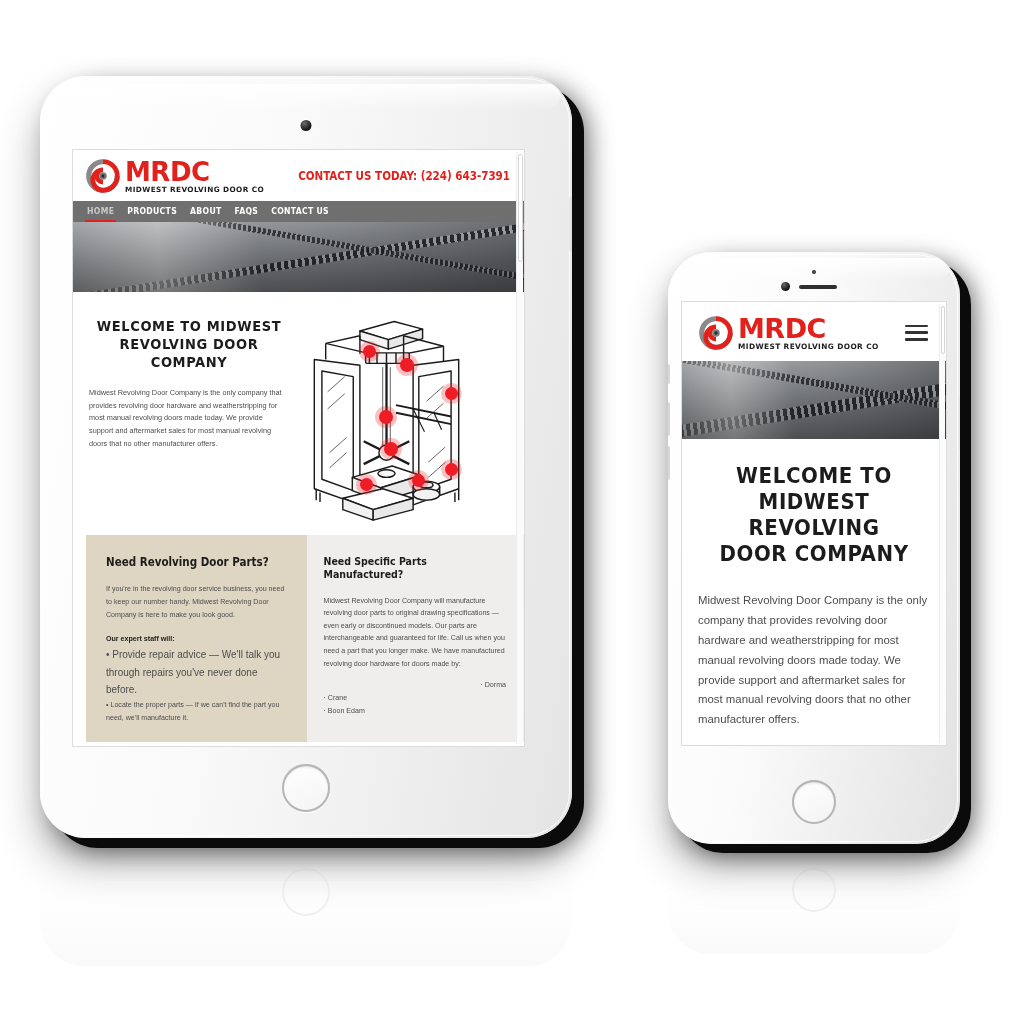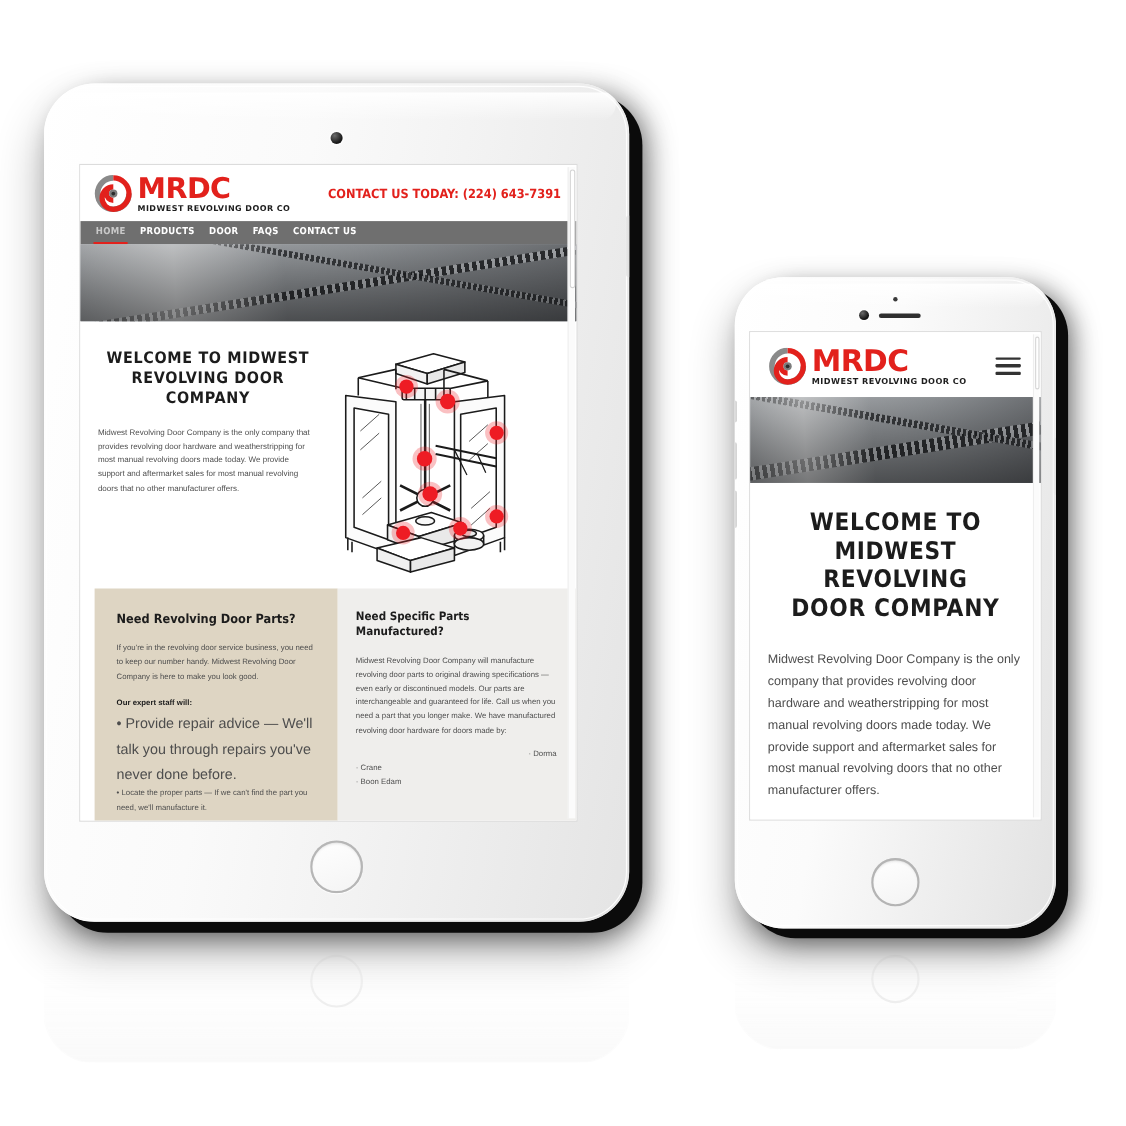--- a/index.html
+++ b/index.html
@@ -231,21 +231,21 @@
               <div class="brand-main" style="font-size:26px;">MRDC</div>
               <div class="brand-sub" style="font-size:7.3px;margin-top:1px;">MIDWEST REVOLVING DOOR CO</div>
             </div>
           </div>
           <div class="contact" style="font-size:11.5px;text-align:center;">CONTACT US TODAY: (224) 643-7391</div>
         </div>
 
         <div class="nav" style="font-size:8.6px;">
           <a href="#" class="active">HOME</a>
           <a href="#">PRODUCTS</a>
-          <a href="#">DOOR</a>
+          <a href="#">ABOUT</a>
           <a href="#">FAQS</a>
           <a href="#">CONTACT US</a>
         </div>
 
         <div class="hero" style="height:70px;">
           <div class="disc" style="left:-30%;top:-150%;width:150%;height:300%;"></div>
           <div class="teeth" style="top:52%;"></div>
           <div class="teeth2" style="top:20%;"></div>
           <div class="sheen"></div>
           <div class="shade"></div>
@@ -315,21 +315,21 @@
             <div class="dot" style="left:59px;top:168px;width:13px;height:13px;"></div>
             <div class="dot" style="left:111px;top:164px;width:13px;height:13px;"></div>
           </div>
         </div>
 
         <div class="cols">
           <div class="col-left" style="width:228px;padding:20px 18px 18px 20px;">
             <div class="col-h" style="font-size:11.5px;margin-bottom:14px;">Need Revolving Door Parts?</div>
             <p class="body-p" style="font-size:7.1px;line-height:1.78;">If you're in the revolving door service business, you need to keep our number handy. Midwest Revolving Door Company is here to make you look good.</p>
             <p class="body-b" style="font-size:7.1px;line-height:1.78;margin-top:12px;">Our expert staff will:</p>
-            <p class="body-p" style="font-size:13px;line-height:1.78;">• Provide repair advice — We'll talk you through repairs you've never done before.</p>
+            <p class="body-p" style="font-size:10px;line-height:1.78;">• Provide repair advice — We'll talk you through repairs you've never done before.</p>
             <p class="body-p" style="font-size:7.1px;line-height:1.78;">• Locate the proper parts — If we can't find the part you need, we'll manufacture it.</p>
           </div>
           <div class="col-right" style="width:223px;padding:20px 18px 18px 16px;">
             <div class="col-h" style="font-size:10.5px;line-height:1.25;margin-bottom:13px;">Need Specific Parts Manufactured?</div>
             <p class="body-p" style="font-size:7.1px;line-height:1.78;">Midwest Revolving Door Company will manufacture revolving door parts to original drawing specifications — even early or discontinued models. Our parts are interchangeable and guaranteed for life. Call us when you need a part that you longer make. We have manufactured revolving door hardware for doors made by:</p>
             <p class="body-p" style="font-size:7.1px;line-height:1.78;margin-top:9px;text-align:right;">· Dorma</p>
             <p class="body-p" style="font-size:7.1px;line-height:1.78;">· Crane</p>
             <p class="body-p" style="font-size:7.1px;line-height:1.78;">· Boon Edam</p>
           </div>
         </div>

